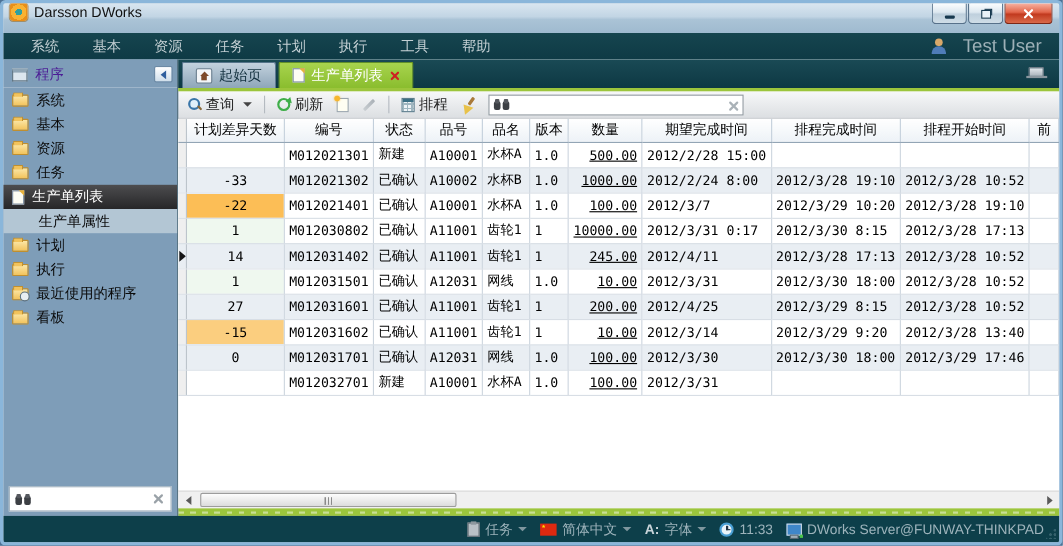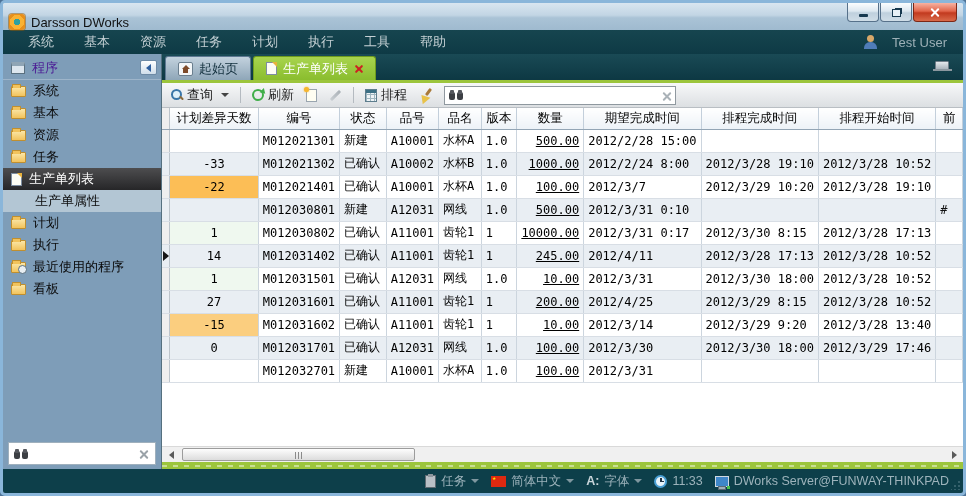--- a/index.html
+++ b/index.html
@@ -1,42 +1,42 @@
 <!DOCTYPE html>
 <html><head>
 <meta charset="utf-8">
 <style>
   * { margin:0; padding:0; box-sizing:border-box; }
   html,body { width:966px; height:496px; font-family:"Liberation Sans","DejaVu Sans",sans-serif; background:#4d7296; }
   .window { position:relative; width:966px; height:496px; border:3px solid #8ab6da; border-radius:5px; overflow:hidden;
             background:#b7cddd; display:flex; flex-direction:column; box-shadow:inset 0 0 0 1px rgba(255,255,255,.45); }
 
   
-  .titlebar { height:27px; flex:0 0 27px; display:flex; align-items:flex-end; padding:0 6px;
+  .titlebar { height:27px; flex:0 0 27px; display:flex; align-items:flex-start; padding:0 6px;
               background:linear-gradient(#d9e6f0 0%,#c2d5e4 45%,#aac3d6 55%,#9fbacf 100%); position:relative; }
   .app-icon { width:16px; height:16px; border-radius:3px; margin-right:6px;
               background:radial-gradient(circle at 50% 50%, #2fa0a0 0 3px, #f9b233 3px 7px, #e88f1a 7px);
               box-shadow:0 0 0 1px rgba(150,90,0,.5); }
   .title-text { font-size:13px; color:#111; }
   .win-buttons { position:absolute; top:0; right:6px; display:flex; }
   .win-btn { width:32px; height:19px; margin-left:1px; border:1px solid #57718a; border-top:none; border-radius:0 0 4px 4px;
              background:linear-gradient(#fbfdfe,#dde8f0 45%,#bfd0dd 55%,#cfdde7); display:flex; align-items:center; justify-content:center; }
   .win-btn.close { width:44px; background:linear-gradient(#f7b3a2,#e2664b 45%,#c23a1f 55%,#d96a4a); border-color:#7c2716; }
   .glyph-min { width:9px; height:3px; background:#17394f; margin-top:7px; border-radius:1px; }
   .glyph-restore { width:9px; height:8px; border:1px solid #17394f; background:#e8f1f7; box-shadow:2px -2px 0 -1px #17394f; margin-top:2px; }
   .xmark { position:relative; width:10px; height:10px; display:inline-block; }
   .xmark::before,.xmark::after { content:""; position:absolute; left:4px; top:0; width:2px; height:11px; background:currentColor; border-radius:1px; }
   .xmark::before { transform:rotate(45deg);} .xmark::after { transform:rotate(-45deg);}
   .win-btn.close .xmark { color:#fff; width:11px; }
 
   
   .menubar { height:24px; flex:0 0 24px; background:linear-gradient(#16454f,#0e3a45); display:flex; align-items:center; padding:0 10px; }
   .menu-items { display:flex; }
   .menu-item { color:#c4d0d4; font-size:13px; padding:2px 15px; cursor:default; }
-  .menu-user { margin-left:auto; display:flex; align-items:center; gap:15px; color:#9db0b7; font-size:13px; padding-right:6px; }
+  .menu-user { margin-left:auto; display:flex; align-items:center; gap:15px; color:#9db0b7; font-size:17px; padding-right:6px; }
   .person-icon { position:relative; width:13px; height:14px; }
   .person-icon::before { content:""; position:absolute; left:3px; top:0; width:7px; height:7px; border-radius:50%; background:#d8a86a; }
   .person-icon::after { content:""; position:absolute; left:0; bottom:0; width:13px; height:7px; border-radius:6px 6px 0 0; background:#4f7cb8; }
 
   
   .body { flex:1 1 auto; display:flex; min-height:0; }
 
   
   .sidebar { position:relative; width:159px; flex:0 0 159px; background:#7e9db8; border-right:1px solid #55707f; padding-top:2px; }
   .side-header { height:24px; display:flex; align-items:center; padding:0 4px 0 8px; color:#4c1d95; font-size:13px; border-bottom:1px solid rgba(255,255,255,.25); }
@@ -341,34 +341,20 @@
                 <td class="ta-l">已确认</td>
                 <td class="ta-l">A10001</td>
                 <td class="ta-l">水杯A</td>
                 <td class="ta-l">1.0</td>
                 <td class="ta-r">100.00</td>
                 <td class="ta-l">2012/3/7</td>
                 <td class="ta-l">2012/3/29 10:20</td>
                 <td class="ta-l">2012/3/28 19:10</td>
                 <td class="ta-l"></td>
               </tr>
-              <tr class="alt">
-                <td class="gutter"></td>
-                <td class="ta-c"></td>
-                <td class="ta-l">M012030801</td>
-                <td class="ta-l">新建</td>
-                <td class="ta-l">A12031</td>
-                <td class="ta-l">网线</td>
-                <td class="ta-l">1.0</td>
-                <td class="ta-r">500.00</td>
-                <td class="ta-l">2012/3/31 0:10</td>
-                <td class="ta-l"></td>
-                <td class="ta-l"></td>
-                <td class="ta-l cell-hash">#</td>
-              </tr>
               <tr>
                 <td class="gutter"></td>
                 <td class="ta-c green-pale">1</td>
                 <td class="ta-l">M012030802</td>
                 <td class="ta-l">已确认</td>
                 <td class="ta-l">A11001</td>
                 <td class="ta-l">齿轮1</td>
                 <td class="ta-l">1</td>
                 <td class="ta-r">10000.00</td>
                 <td class="ta-l">2012/3/31 0:17</td>

